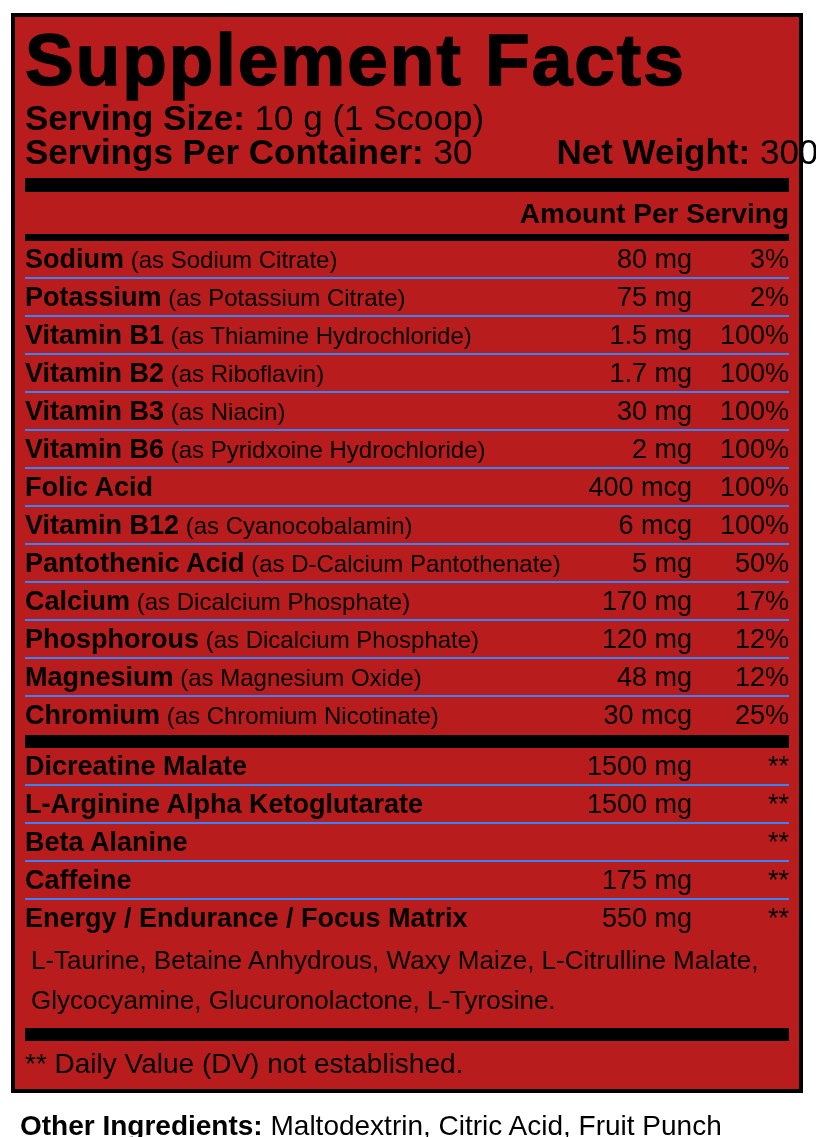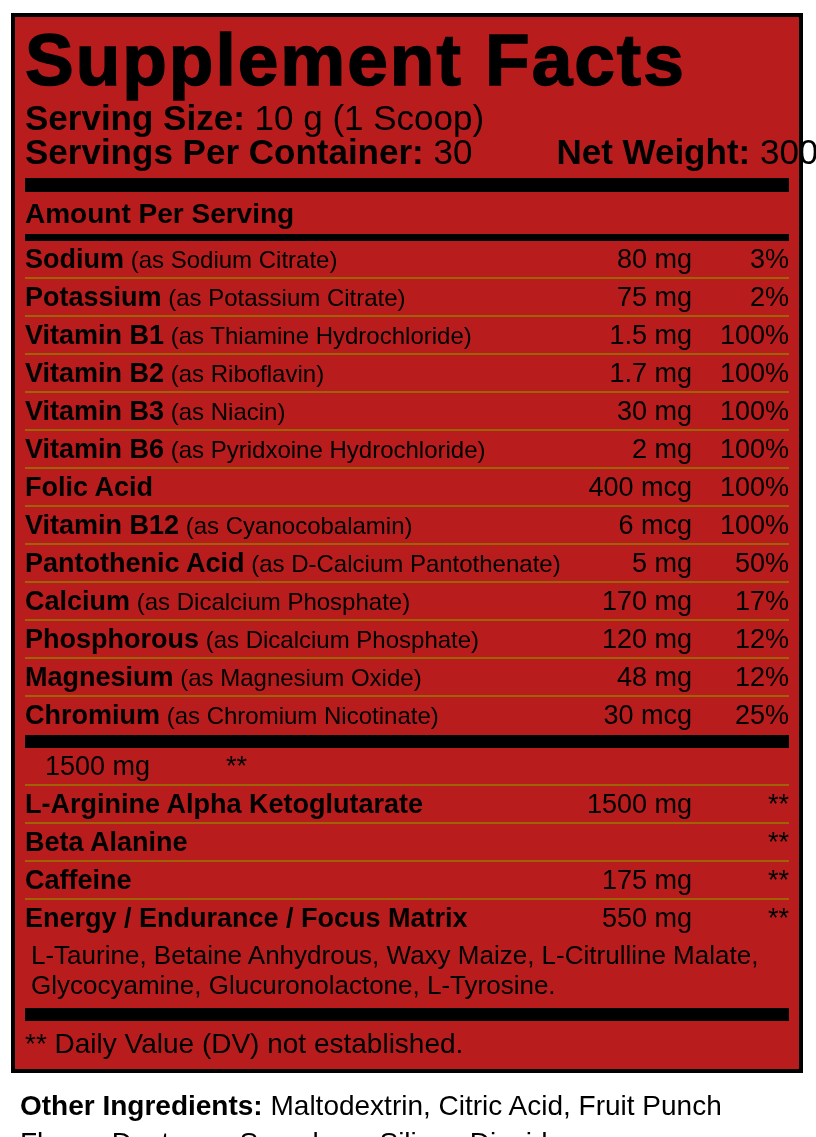--- a/index.html
+++ b/index.html
@@ -38,41 +38,40 @@
   .bar-thick2 { height: 13px; background: #000; }
   .bar-med { height: 7px; background: #000; }
   .col-header {
     display: flex;
     justify-content: flex-end;
     align-items: baseline;
     font-weight: bold;
     font-size: 28px;
     line-height: 40px;
     padding-top: 2px;
-    flex-direction: column;
   }
   .col-header .hdr-dv { width: 97px; text-align: right; }
   .row {
     display: flex;
     align-items: baseline;
-    border-bottom: 2px solid #a16207;
+    border-bottom: 2px solid #3b82f6;
     line-height: 36px;
     height: 38px;
   }
   .row.last { border-bottom: none; justify-content: space-between; }
   .c-name { flex: 1; font-size: 27px; white-space: nowrap; overflow: hidden; }
   .c-name .nm { font-weight: bold; }
   .c-name .c-detail { font-size: 24px; }
   .c-amount { width: 125px; text-align: right; font-size: 27px; white-space: nowrap; }
   .c-dv { width: 97px; text-align: right; font-size: 27px; white-space: nowrap; }
   .row-block { border-bottom: none; }
   .row-block .row { border-bottom: none; height: 40px; }
   .sub {
     font-size: 26px;
-    line-height: 30px;
+    line-height: 40px;
     padding: 0 0 8px 6px;
   }
   .footnote {
     font-size: 28px;
     line-height: 42px;
     padding: 2px 0 4px 0;
   }
   .other {
     margin: 14px 0 0 20px;
     width: 752px;
@@ -178,20 +177,21 @@
         <div class="c-name"><span class="nm">Chromium</span><span class="c-detail"> (as Chromium Nicotinate)</span></div>
         <div class="c-amount">30 mcg</div>
         <div class="c-dv">25%</div>
       </div>
     </div>
 
   <div class="bar-thick2"></div>
 
   <div id="blend-rows">
       <div class="row">
+        <div class="c-name"><span class="nm">Dicreatine Malate</span></div>
         <div class="c-amount">1500 mg</div>
         <div class="c-dv">**</div>
       </div>
       <div class="row">
         <div class="c-name"><span class="nm">L-Arginine Alpha Ketoglutarate</span></div>
         <div class="c-amount">1500 mg</div>
         <div class="c-dv">**</div>
       </div>
       <div class="row">
         <div class="c-name"><span class="nm">Beta Alanine</span></div>

